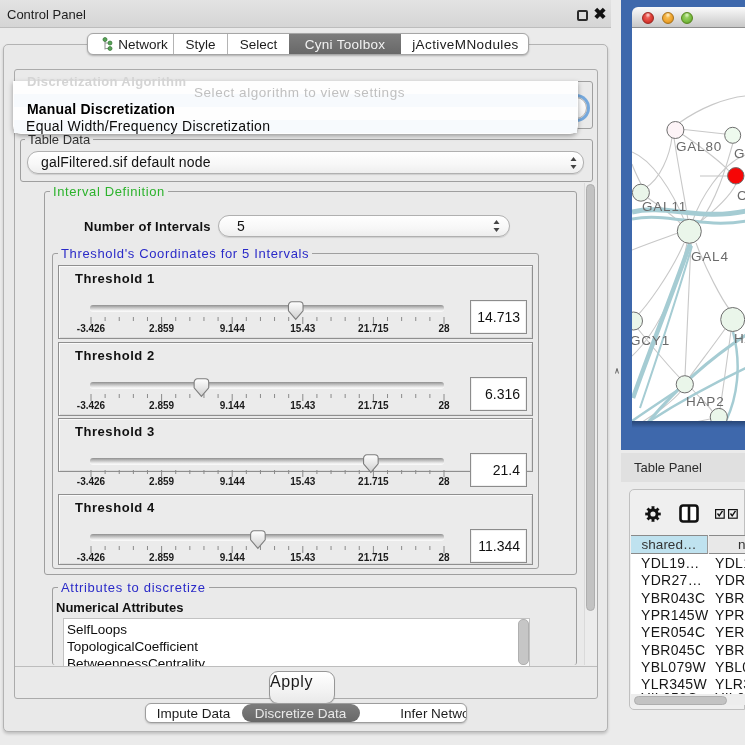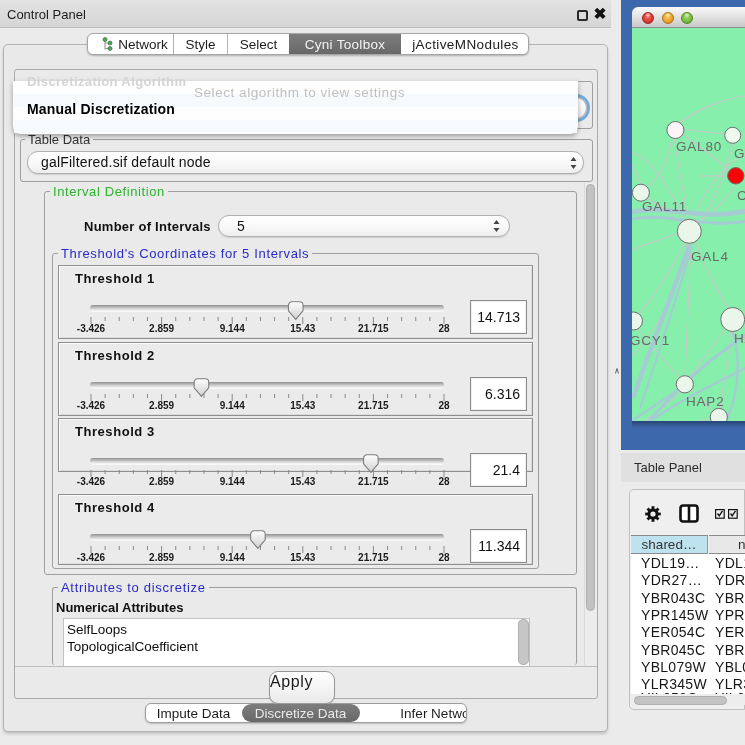--- a/index.html
+++ b/index.html
@@ -61,21 +61,21 @@
 #btabs { left:144.5px; top:703px; width:322px; height:20px; background:#fff;
   border:1px solid #9d9d9d; border-radius:6px; overflow:hidden; font-size:13.5px;
   box-shadow:0 1px 2px rgba(0,0,0,0.2); }
 #btabs .seg { position:absolute; top:0; height:100%; display:flex; align-items:center; justify-content:center; color:#1c1c1c; }
 #btabs .sel { background:linear-gradient(#7d7d7d,#686868); color:#e9e9e9; }
 
 #bluewin { left:621px; top:0; width:124px; height:450px; background:#3e68ac; }
 #wtitle { left:632px; top:7px; width:113px; height:21px;
   background:linear-gradient(#fafafa,#c8c8c8); border-radius:6px 0 0 0; border-bottom:1px solid #8d8d8d; }
 .light { position:absolute; top:5px; width:12px; height:12px; border-radius:50%; }
-#canvas { left:632px; top:28px; width:113px; height:393px; background:#86efac; overflow:hidden; }
+#canvas { left:632px; top:28px; width:113px; height:393px; background:#ffffff; overflow:hidden; }
 #tpbar { left:621px; top:453px; width:124px; height:29px; background:#e0e0e0; }
 #tpbar span { position:absolute; left:13px; top:7px; font-size:13px; color:#2c2c2c; }
 #tbox { left:629px; top:489px; width:116px; height:221px; background:#efefef;
   border:1px solid #c0c0c0; border-radius:5px 0 0 5px; }
 #thead1 { left:631px; top:535px; width:77px; height:19px; background:#bfe2ef;
   border-top:1px solid #8a8a8a; border-bottom:1px solid #8a8a8a; border-right:1px solid #9a9a9a;
   font-size:13.5px; color:#333; text-align:center; line-height:18px; }
 #thead2 { left:709px; top:535px; width:36px; height:19px; background:#e8e8e8;
   border-top:1px solid #8a8a8a; border-bottom:1px solid #8a8a8a; font-size:13.5px; color:#333; }
 #trows { left:631px; top:554px; width:114px; height:140px; background:#fff; overflow:hidden; font-size:14px; letter-spacing:0.3px; color:#161616; }
@@ -101,20 +101,21 @@
       <path d="M1.5 7 L4.5 3 L7.5 7 Z M1.5 11 L4.5 15 L7.5 11 Z" fill="#444"></path>
     </svg>
 </div>
 
 <div class="abs" id="popup">
   <div style="position:absolute; left:1px; top:13px; width:563px; height:13px; background:#f7fafd;"></div>
   <div style="position:absolute; left:1px; top:39px; width:563px; height:13px; background:#f7fafd;"></div>
   <div id="ghost1">Discretization Algorithm</div>
   <div id="ghost2">Select algorithm to view settings</div>
   <div id="pi1">Manual Discretization</div>
+  <div id="pi2">Equal Width/Frequency Discretization</div>
 </div>
 
 <div class="group" style="left:20px; top:139px; width:573px; height:43px;"></div>
 <div class="gtitle" style="left:25px; top:133px; color:#333;">Table Data</div>
 <div class="combo" style="left:27px; top:151px; width:557px; height:23px;">
   <span class="txt">galFiltered.sif default node</span>
   <svg class="arr" style="top:2px; right:5px;" viewBox="0 0 9 18">
       <path d="M1.5 7 L4.5 3 L7.5 7 Z M1.5 11 L4.5 15 L7.5 11 Z" fill="#444"></path>
     </svg>
 </div>
@@ -329,20 +330,21 @@
   </div>
   </div>
 
 <div class="group" style="left:52px; top:587px; width:525px; height:78px; border-bottom:none;"></div>
 <div class="abs" style="left:15px; top:666px; width:582px; height:1px; background:#bdbdbd;"></div>
 <div class="gtitle" style="left:58px; top:581px; color:#2a2ac8; letter-spacing:0.7px;">Attributes to discretize</div>
 <div class="abs" style="left:56px; top:600px; font-size:13px; font-weight:bold; color:#111;">Numerical Attributes</div>
 <div class="abs" id="numlist">
   <div>SelfLoops</div>
   <div>TopologicalCoefficient</div>
+  <div>BetweennessCentrality</div>
 </div>
 <div class="abs" style="left:518px; top:619px; width:11px; height:46px; background:#c6c6c6; border:1px solid #b0b0b0; border-radius:5px;"></div>
 <div class="abs" id="apply">Apply</div>
 <div class="abs" id="btabs">
   <div class="seg" style="left:0; width:96px;">Impute Data</div>
   <div class="seg sel" style="left:96px; width:118px;border-radius:9px;">Discretize Data</div>
   <div class="seg" style="left:214px; width:108px;margin-left:27px;">Infer Network</div>
 </div>
 
 <div class="abs" id="tabs">

